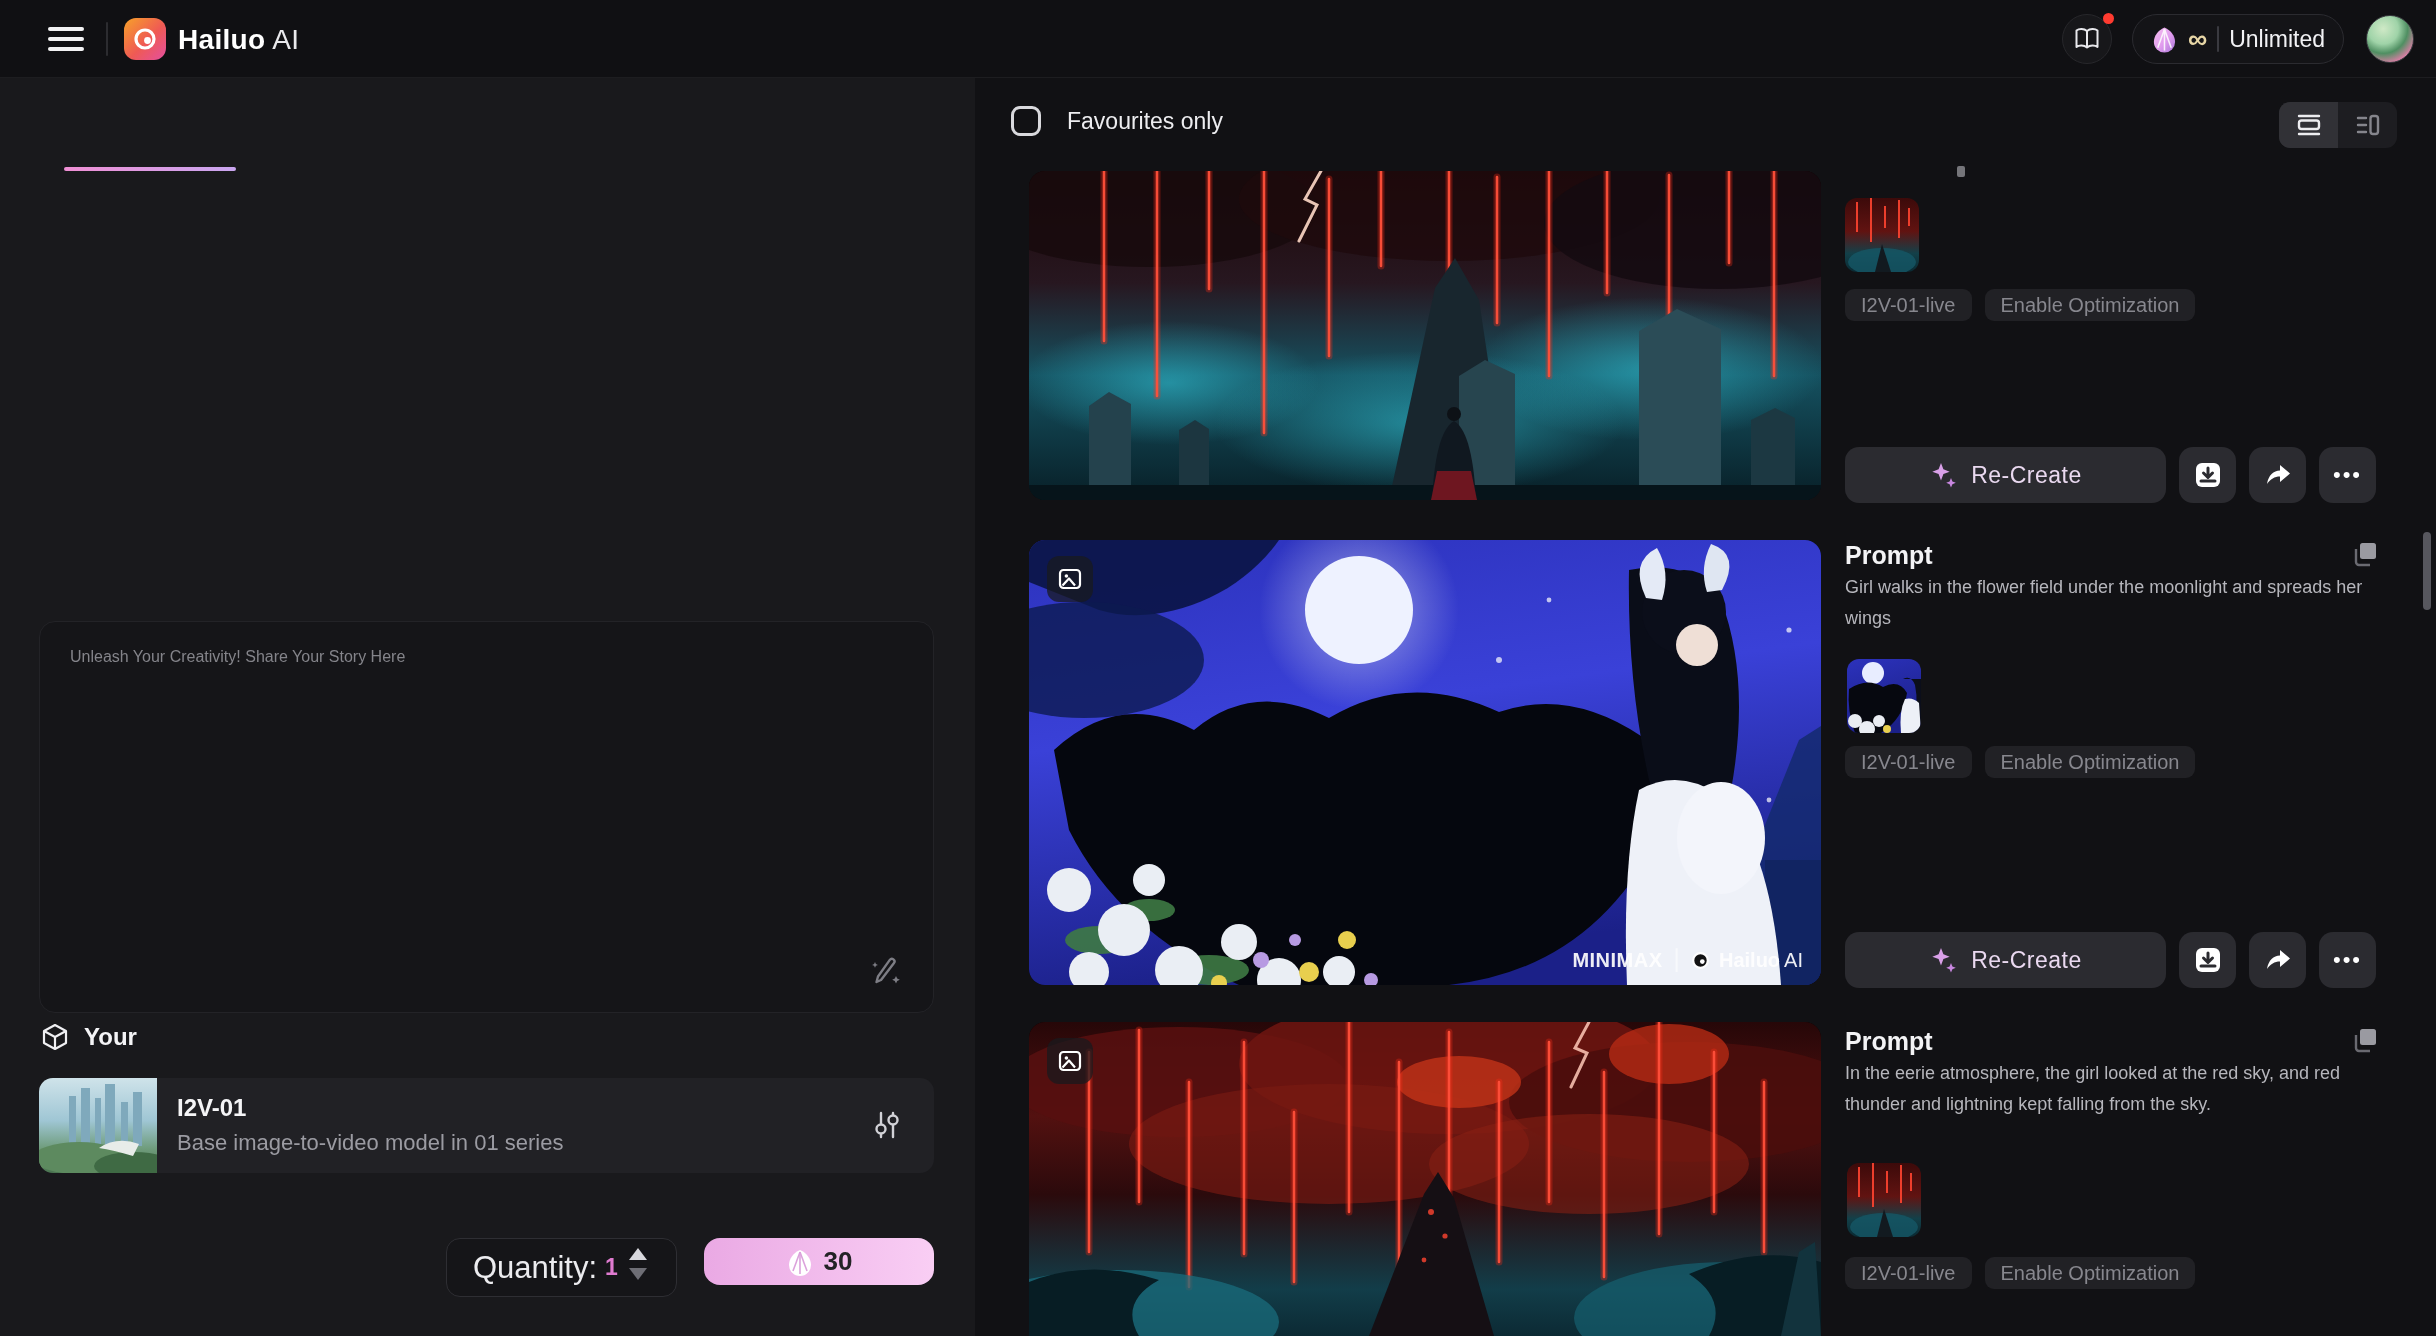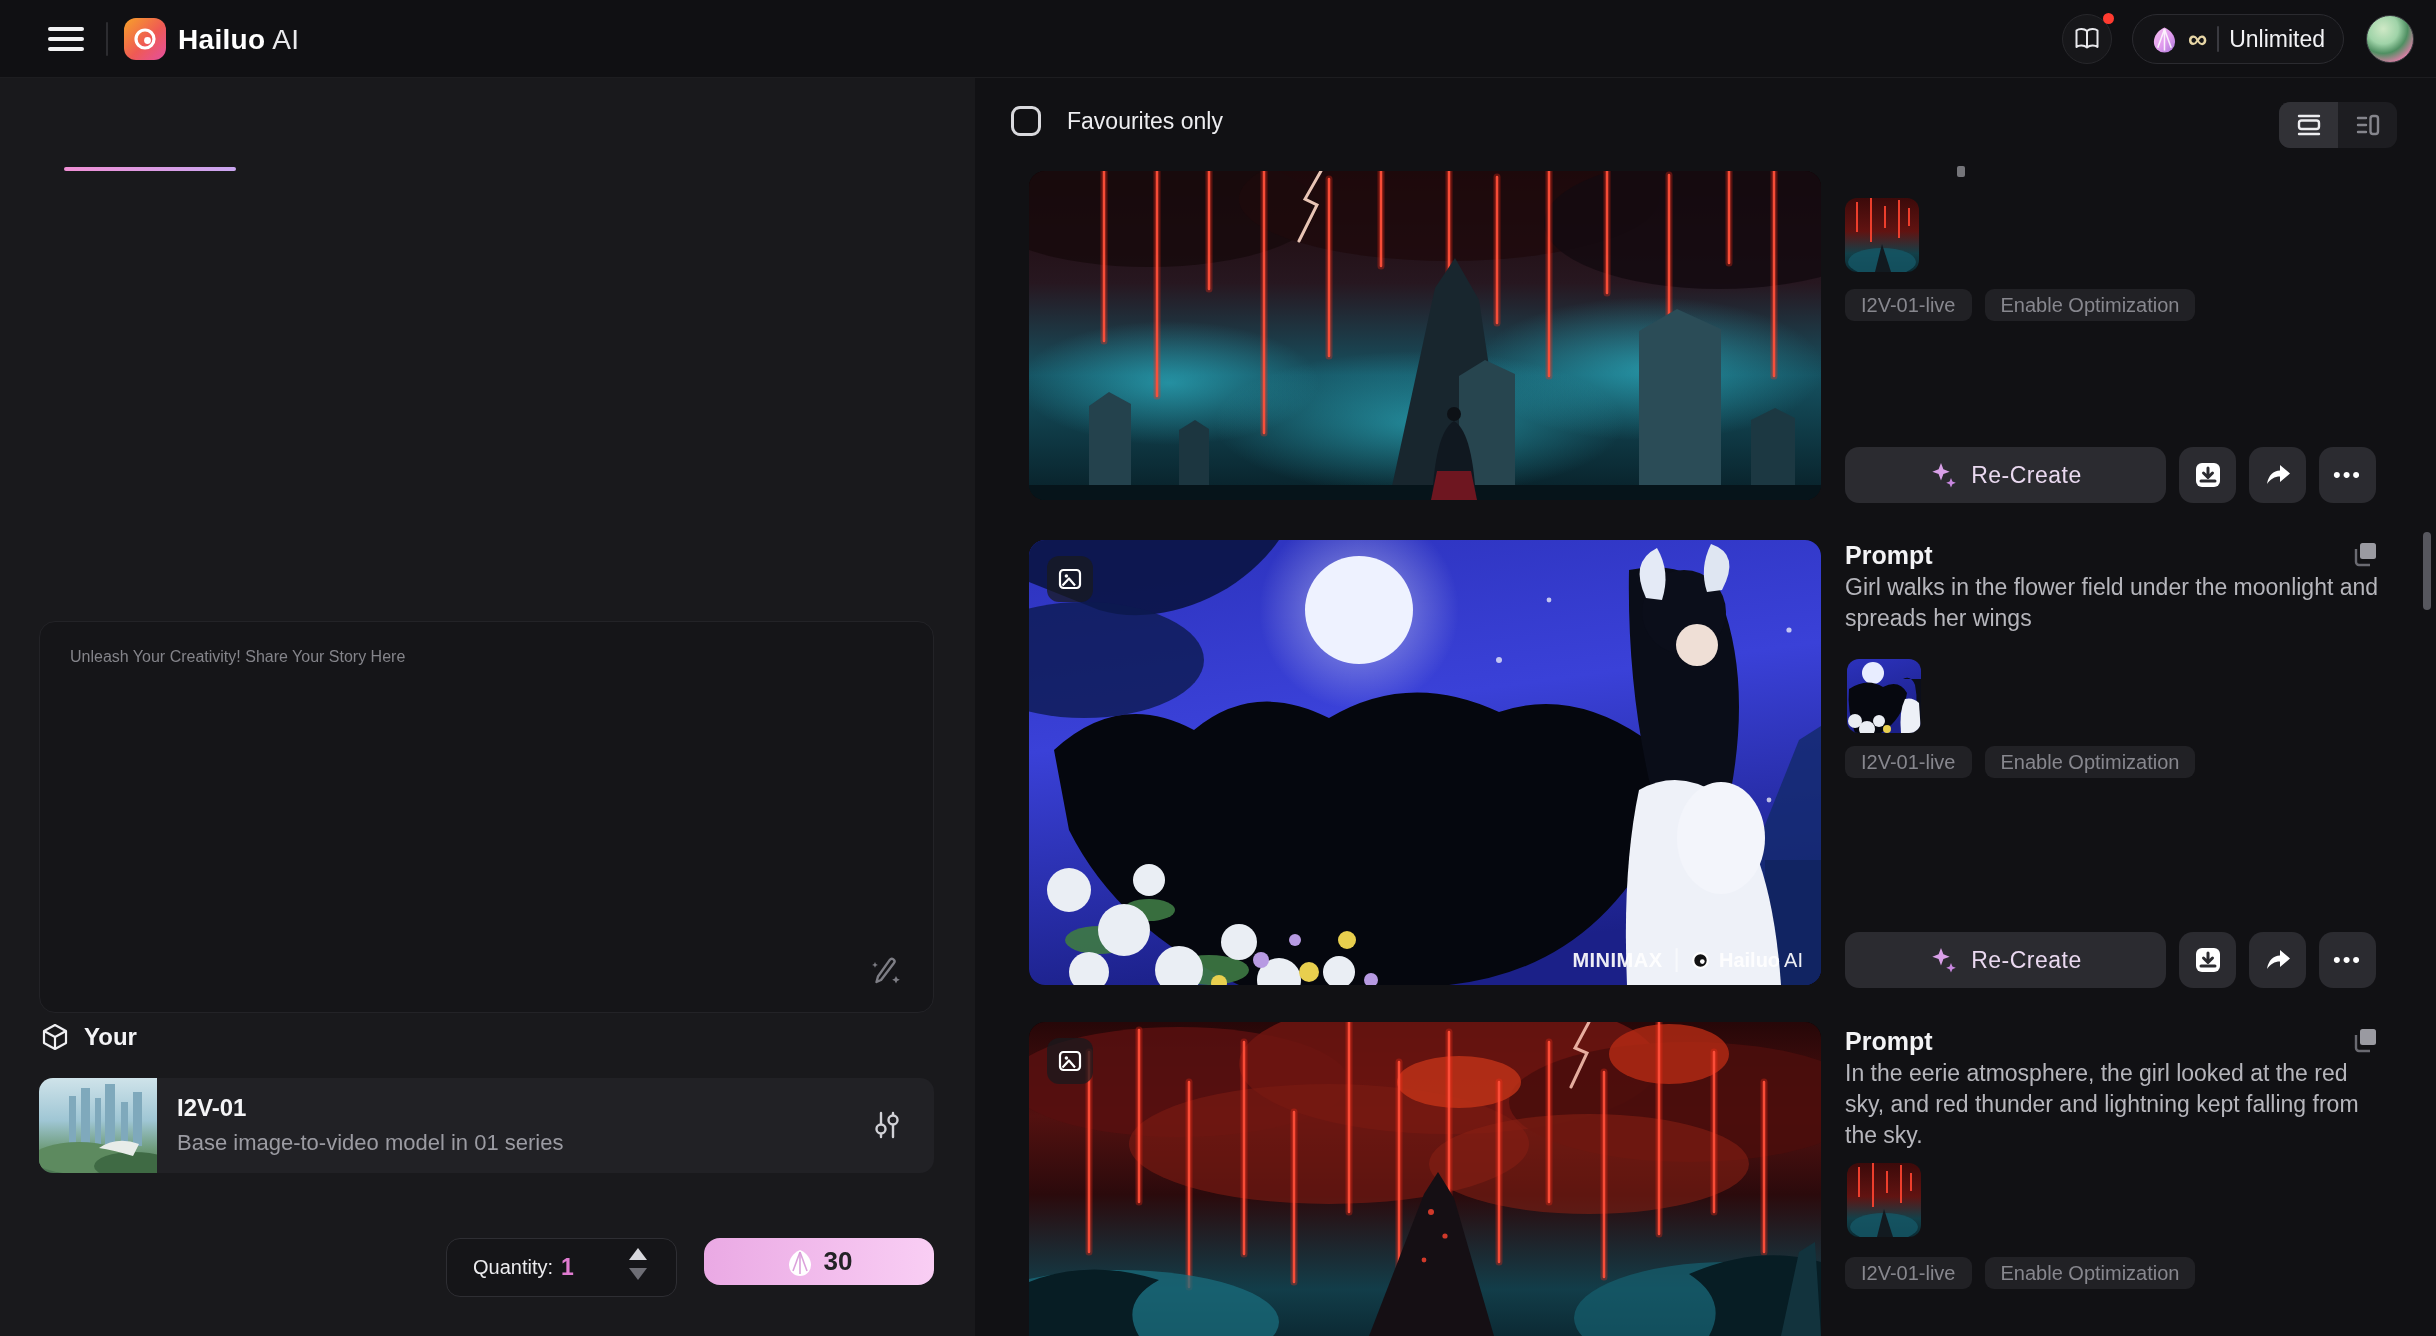--- a/index.html
+++ b/index.html
@@ -58,21 +58,21 @@
   .model-head .lbl { color:#f4f4f6; font-size:24px; font-weight:700; }
   .model-card { position:absolute; left:39px; top:1000px; width:895px; height:95px; border-radius:14px;
     background:#212125; overflow:hidden; cursor:pointer; }
   .model-thumb { position:absolute; left:0; top:0; width:118px; height:95px; }
   .model-name { position:absolute; left:138px; top:16px; color:#f5f5f7; font-size:24px; font-weight:700; }
   .model-desc { position:absolute; left:138px; top:52px; color:#9b9ba2; font-size:22px; }
   .model-tune { position:absolute; right:30px; top:30px; cursor:pointer; }
 
   .qty-pill { position:absolute; left:446px; top:1160px; width:231px; height:59px; border-radius:14px;
     background:#151518; border:1px solid #2e2e33; display:flex; align-items:center; padding-left:26px; cursor:default; }
-  .qty-label { color:#ececef; font-size:20px; }
+  .qty-label { color:#ececef; font-size:31px; }
   .qty-value { color:#e07bd0; font-size:23px; font-weight:700; margin-left:8px; }
   .qty-steppers { position:absolute; left:182px; top:9px; display:flex; flex-direction:column; gap:8px; }
   .tri-up { width:0; height:0; border-left:9px solid transparent; border-right:9px solid transparent;
     border-bottom:12px solid #d9d9de; cursor:pointer; }
   .tri-down { width:0; height:0; border-left:9px solid transparent; border-right:9px solid transparent;
     border-top:12px solid #6e6e75; cursor:pointer; }
   .generate-btn { position:absolute; left:704px; top:1160px; width:230px; height:47px; border-radius:16px;
     background:linear-gradient(90deg,#eaa9e4,#f9cef4); border:none; display:flex; align-items:center;
     justify-content:center; gap:10px; cursor:pointer; }
   .generate-cost { color:#232326; font-size:26px; font-weight:700; }
@@ -92,21 +92,21 @@
     background:rgba(24,26,30,.74); display:flex; align-items:center; justify-content:center; }
   .watermark { position:absolute; right:18px; bottom:13px; display:flex; align-items:center; gap:9px;
     color:#fff; opacity:.92; font-size:20px; }
   .watermark .wm-brand { font-weight:700; letter-spacing:.5px; }
   .watermark .wm-sep { opacity:.6; }
   .watermark .wm-prod { font-weight:700; }
   .watermark .wm-prod i { font-style:normal; font-weight:400; margin-left:4px; }
 
   .info-label { position:absolute; left:870px; color:#f3f3f5; font-size:25px; font-weight:700; }
   .copy-icon { position:absolute; left:1377px; cursor:pointer; }
-  .prompt-text { position:absolute; left:870px; width:534px; color:#b6b6bc; font-size:23px; line-height:31px; }
+  .prompt-text { position:absolute; left:870px; width:534px; color:#b6b6bc; font-size:18px; line-height:31px; }
   .info-thumb { position:absolute; left:872px; width:74px; height:74px; border-radius:12px; overflow:hidden; cursor:pointer; }
   .tag-row { position:absolute; left:870px; display:flex; gap:13px; }
   .tag { height:32px; border-radius:9px; background:#212125; color:#87878e; font-size:20px;
     display:flex; align-items:center; padding:0 16px; white-space:nowrap; }
   .action-row { position:absolute; left:870px; display:flex; gap:13px; }
   .btn-recreate { width:321px; height:56px; border-radius:14px; background:#2b2b30; border:none;
     display:flex; align-items:center; justify-content:center; gap:12px; cursor:pointer; }
   .btn-recreate span { color:#ead9f0; font-size:23px; letter-spacing:.5px; }
   .icon-btn { width:57px; height:56px; border-radius:14px; background:#2b2b30; border:none;
     display:flex; align-items:center; justify-content:center; cursor:pointer; color:#fff; }

